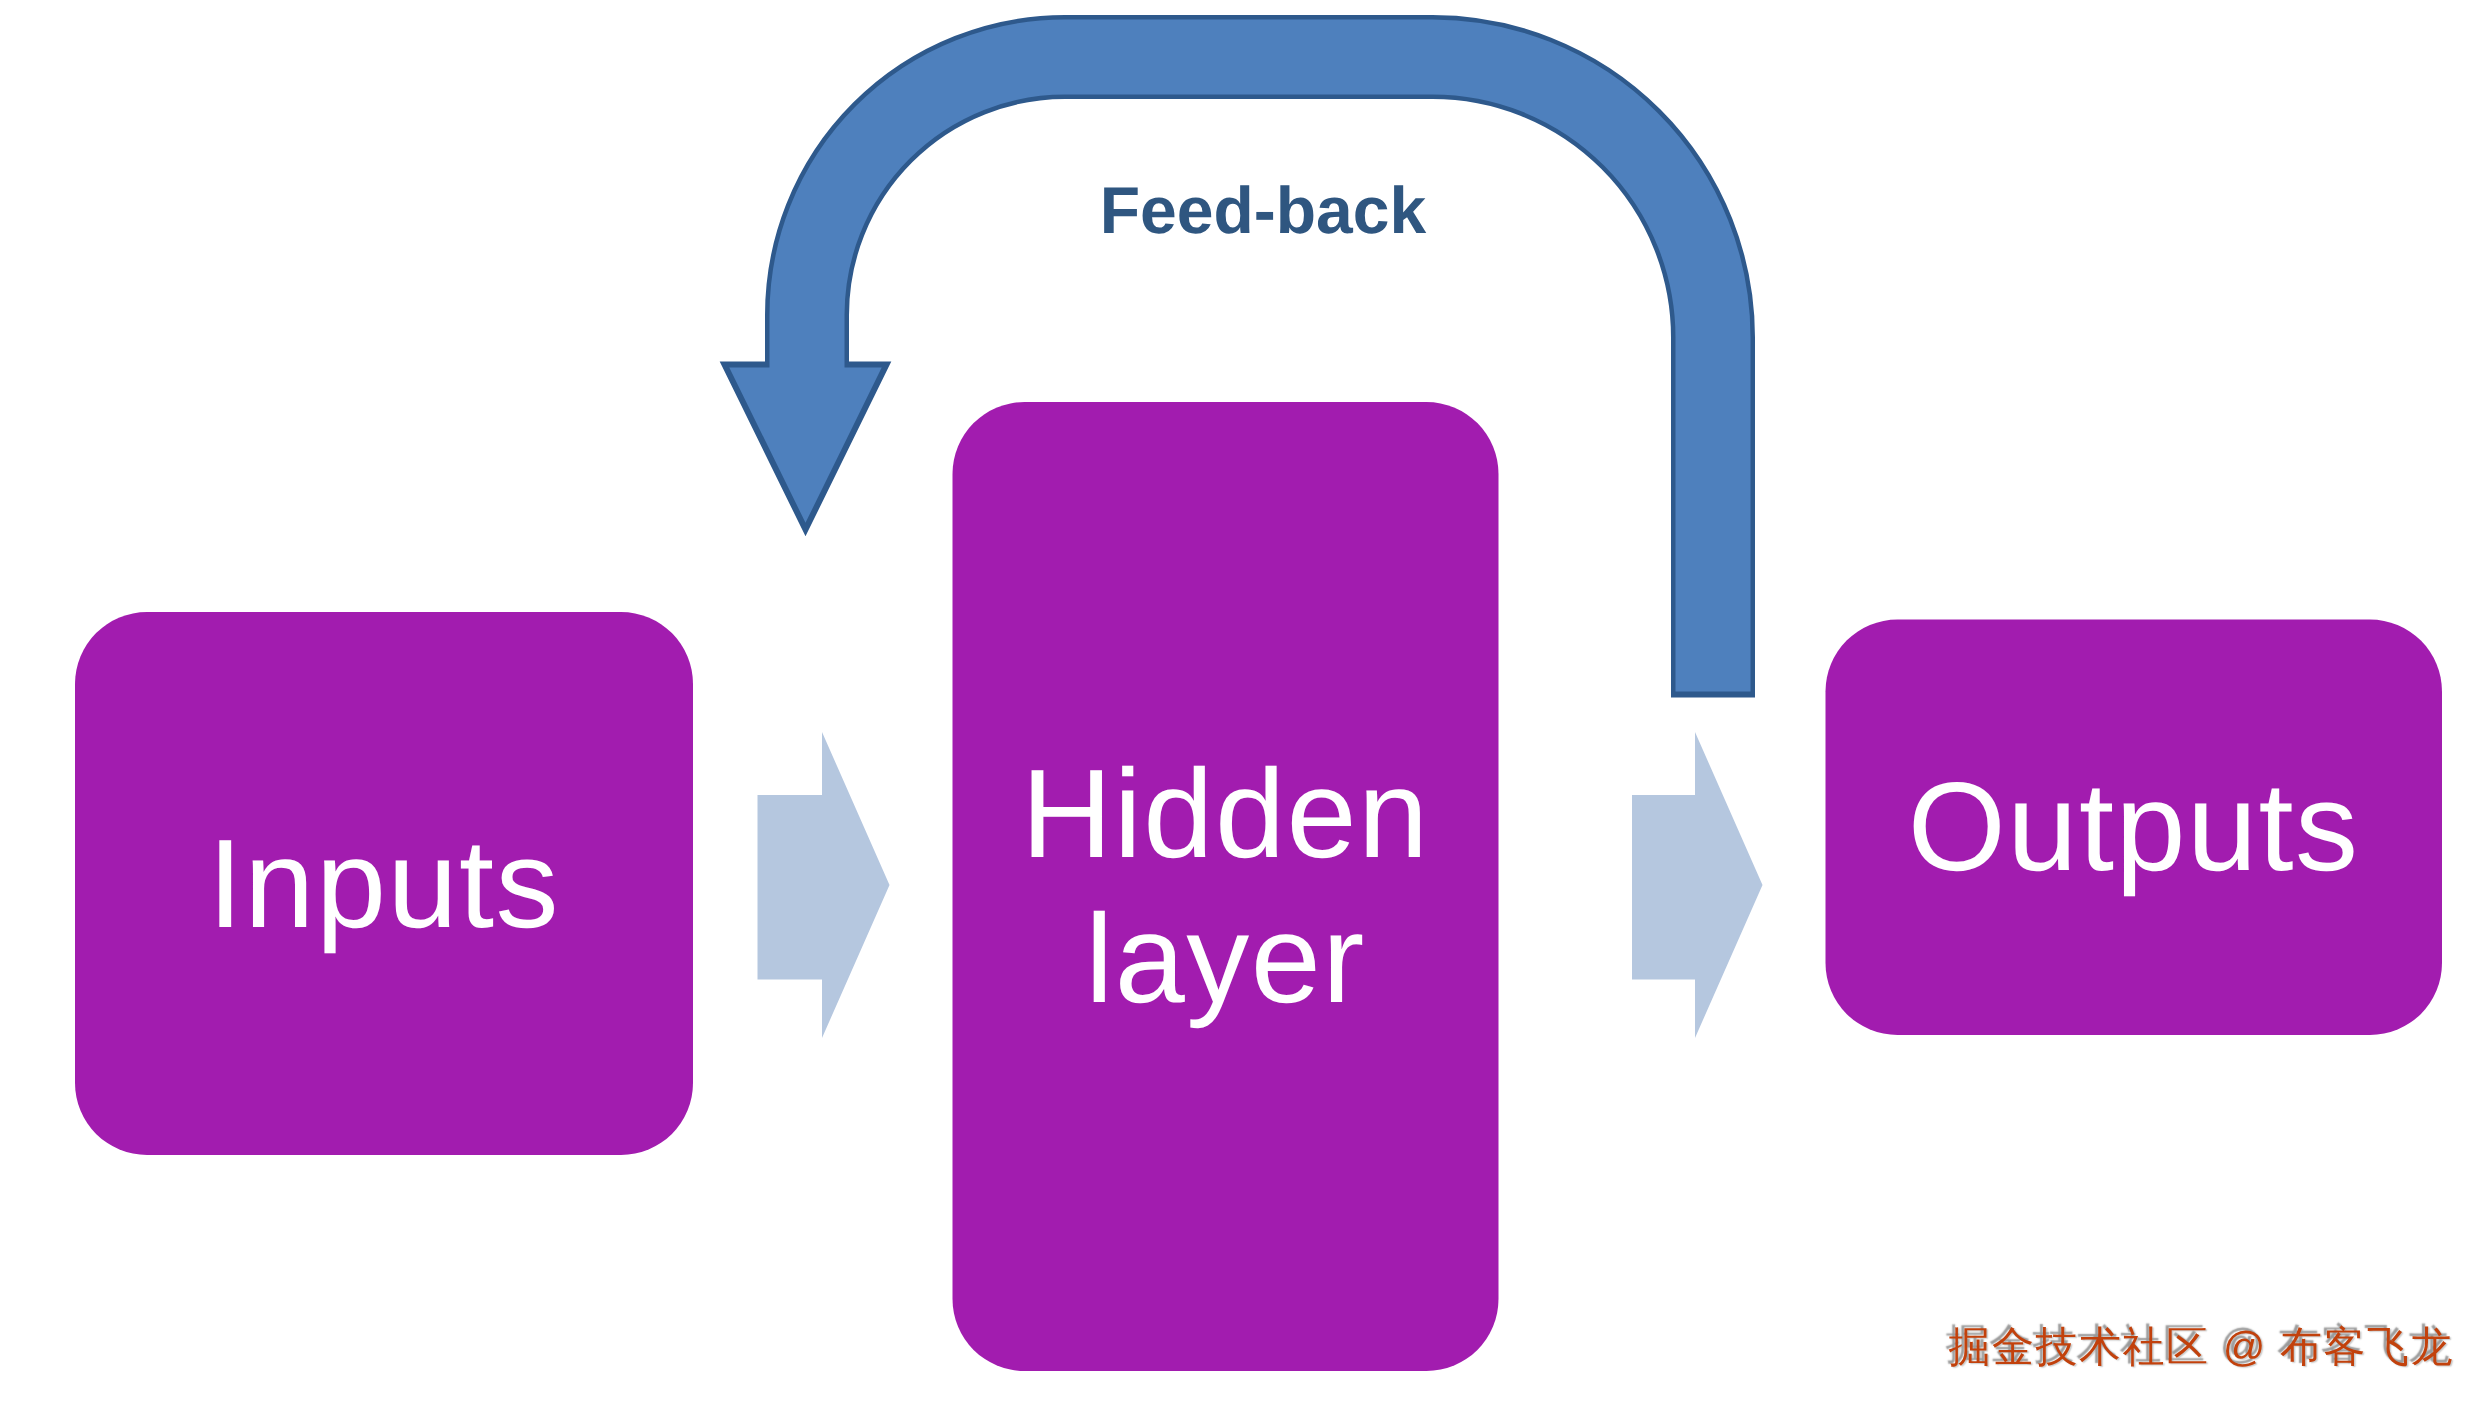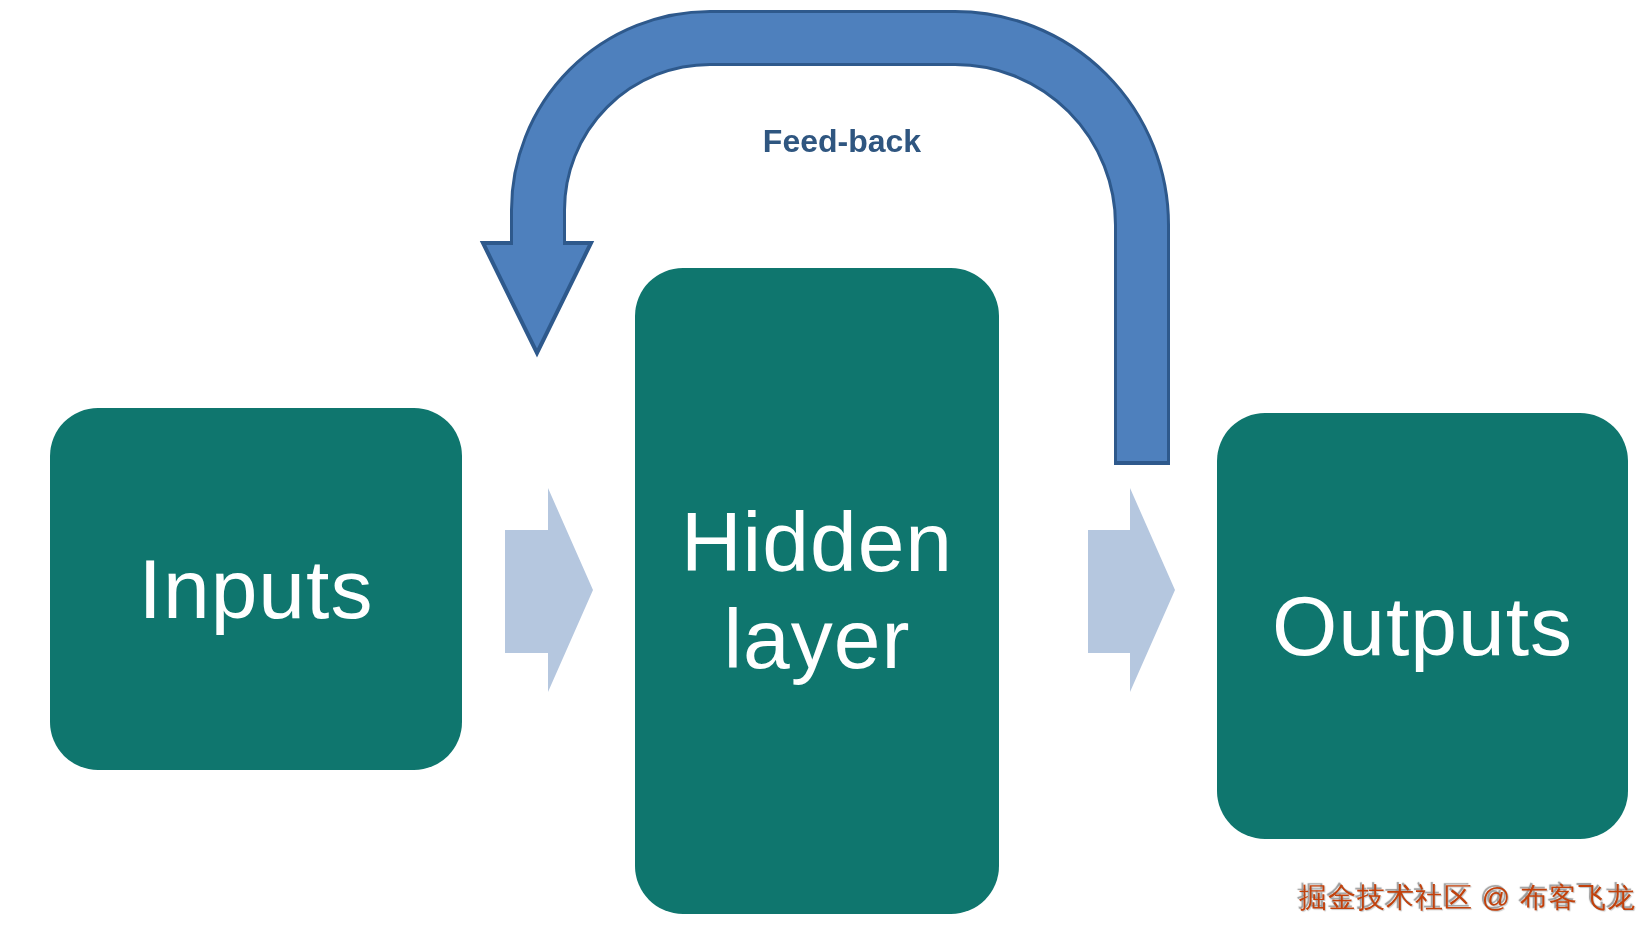--- a/index.html
+++ b/index.html
@@ -14,47 +14,47 @@
   .canvas svg.shapes {
     position: absolute;
     left: 0; top: 0;
     width: 1650px; height: 939px;
   }
   .fb-outline { stroke-width: 56; fill: none; }
   .fb-body    { stroke-width: 50; fill: none; }
   .fb-head    { stroke: #2e598c; stroke-width: 4; }
   .node-box {
     position: absolute;
-    background: #0f766e;
+    background: #a21caf;
     border-radius: 48px;
     display: flex;
     align-items: center;
     justify-content: center;
     text-align: center;
   }
   .node-label {
     color: #ffffff;
     font-size: 84px;
     line-height: 1.15;
     font-weight: 400;
     letter-spacing: 1px;
   }
   .box-inputs  { left: 50px;   top: 408px; width: 412px; height: 362px; }
   .box-hidden  { left: 635px;  top: 268px; width: 364px; height: 646px; }
   .box-hidden .node-label { padding: 0 30px; }
-  .box-outputs { left: 1217px; top: 413px; width: 411px; height: 426px; text-align: center; }
+  .box-outputs { left: 1217px; top: 413px; width: 411px; height: 277px; text-align: center; }
   .feedback-label {
     position: absolute;
     left: 732px;
     top: 116px;
     width: 220px;
     height: 50px;
     line-height: 50px;
     text-align: center;
-    font-size: 32px;
+    font-size: 44px;
     font-weight: 700;
     color: #2f5680;
   }
   .watermark {
     position: absolute;
     right: 14px;
     bottom: 22px;
     font-size: 28px;
     color: #c2410c;
     text-shadow: -2px -2px 1px #999999, 1px 1px 1px #c8c8c8;

